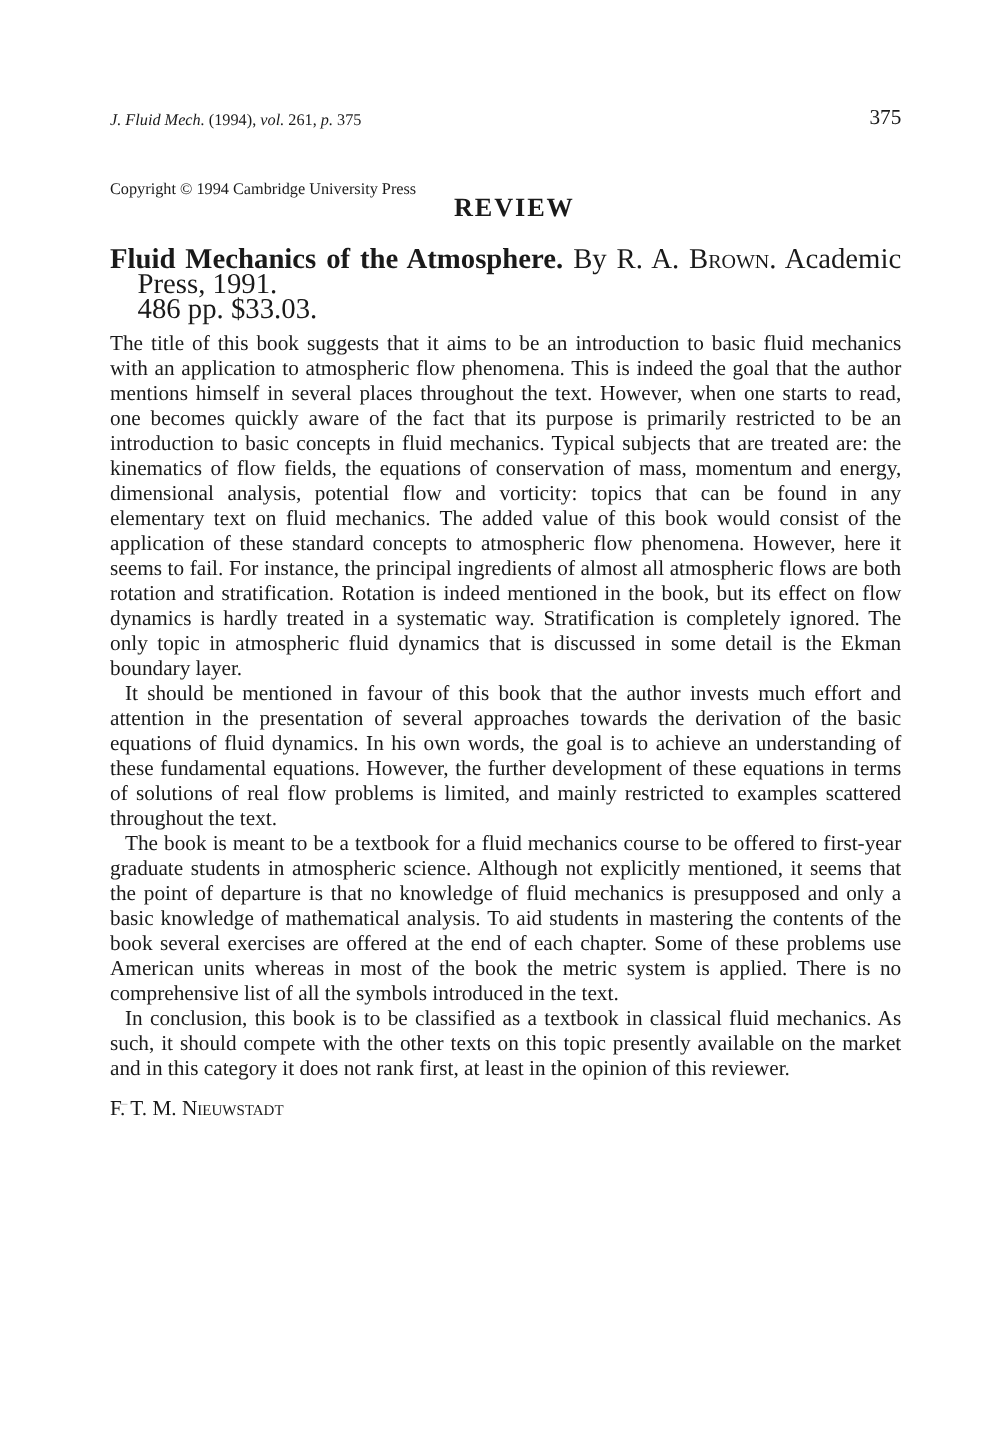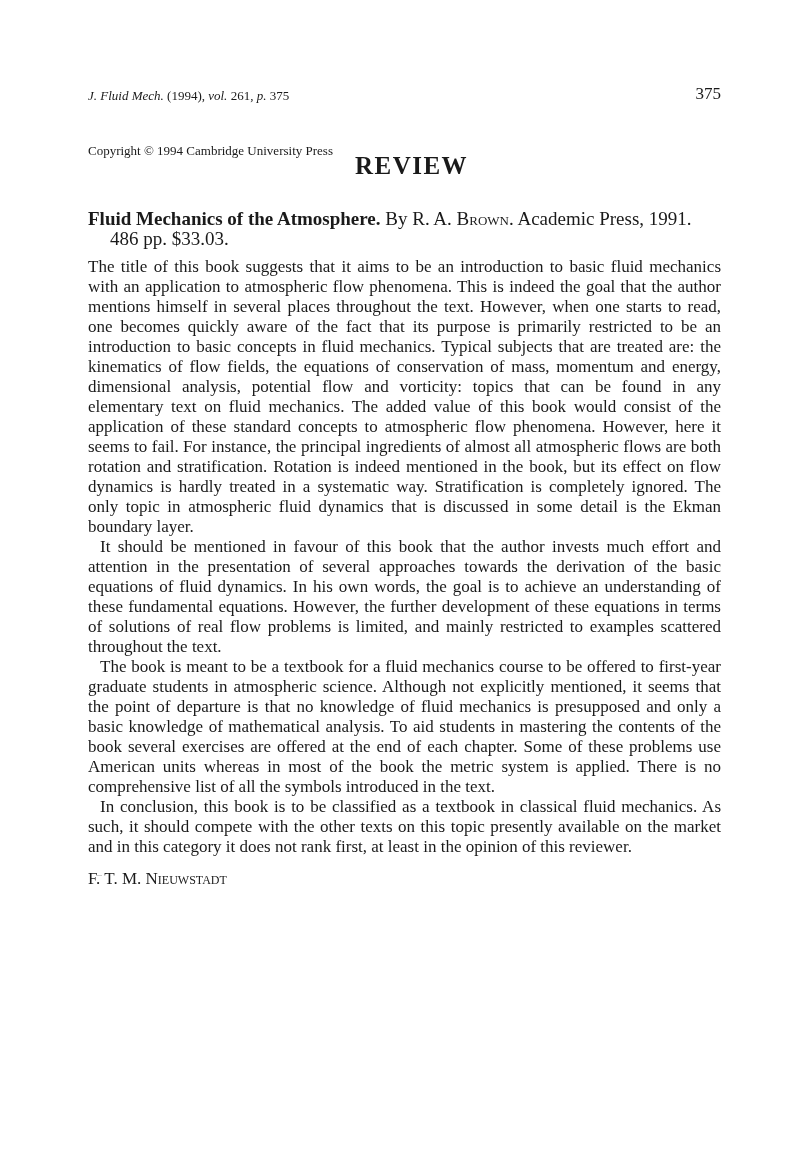--- a/index.html
+++ b/index.html
@@ -40,30 +40,30 @@
     }
     .running-head .page-number {
       position: absolute;
       right: 0;
       top: -2px;
       font-size: 17px;
     }
     .section-title {
       text-align: center;
       font-weight: bold;
-      font-size: 25px;
+      font-size: 21px;
       letter-spacing: 1.5px;
       margin-top: 26px;
       height: 24px;
       line-height: 24px;
       padding-left: 14px;
     }
     .book-ref {
-      margin-top: 31px;
-      font-size: 19px;
+      margin-top: 19px;
+      font-size: 23px;
       line-height: 20px;
       text-align: justify;
       padding-left: 22px;
       text-indent: -22px;
     }
     .book-ref .book-title { font-weight: bold; }
     .sc { font-variant: small-caps; }
     .body {
       margin-top: 8px;
       font-size: 17px;

